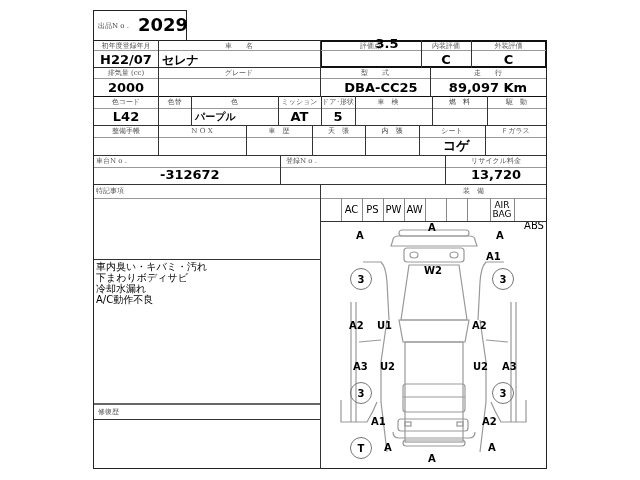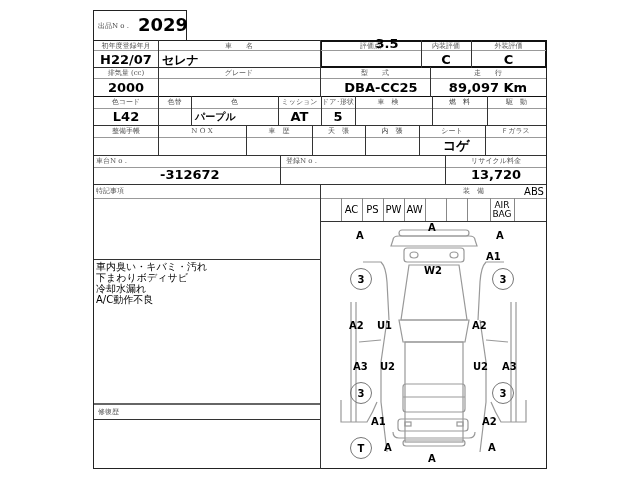--- a/index.html
+++ b/index.html
@@ -86,21 +86,21 @@
 
 <div class="abs lbl" style="left:321px;top:186px;width:225px;padding-left:80px;">装　備</div>
 <div class="abs equip" style="left:321px;top:200px;width:20px;"></div>
 <div class="abs equip" style="left:341px;top:200px;width:21px;">AC</div>
 <div class="abs equip" style="left:362px;top:200px;width:21px;">PS</div>
 <div class="abs equip" style="left:383px;top:200px;width:21px;">PW</div>
 <div class="abs equip" style="left:404px;top:200px;width:21px;">AW</div>
 <div class="abs equip" style="left:490px;top:200px;width:24px;font-size:9px;line-height:9px;padding-top:1px;">
   <span>AIR BAG</span>
 </div>
-<div class="abs equip" style="left:514px;top:182px;width:32px;padding-left:8px;">ABS</div>
+<div class="abs equip" style="left:514px;top:216px;width:32px;padding-left:8px;">ABS</div>
 
 <div class="hline" style="left:94px;top:67px;width:227px;"></div>
 <div class="hline" style="left:94px;top:50px;width:227px;background:#999;"></div>
 <div class="hline" style="left:321px;top:50px;width:225px;background:#999;"></div>
 <div class="hline" style="left:94px;top:78px;width:452px;background:#999;"></div>
 <div class="hline thick" style="left:94px;top:96px;width:452px;"></div>
 <div class="hline" style="left:94px;top:108px;width:452px;background:#999;"></div>
 <div class="hline" style="left:94px;top:125px;width:452px;"></div>
 <div class="hline" style="left:94px;top:137px;width:452px;background:#999;"></div>
 <div class="hline" style="left:94px;top:155px;width:452px;"></div>

